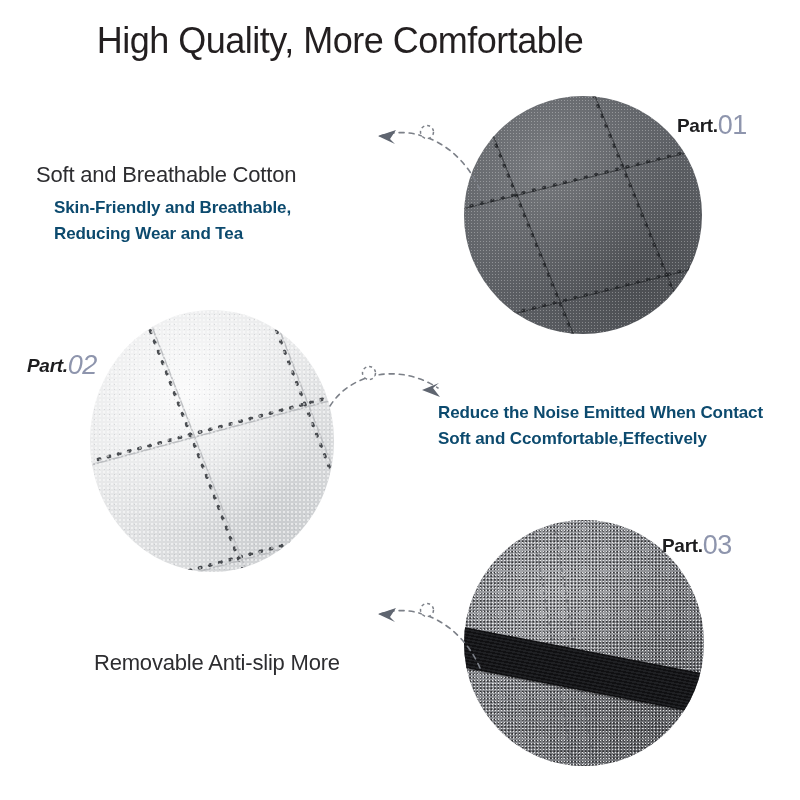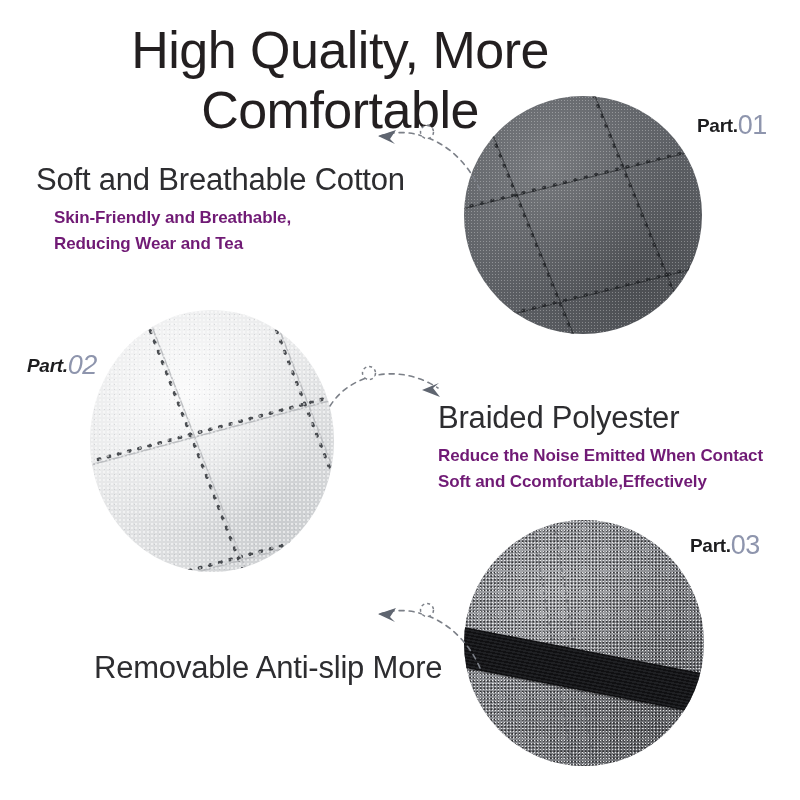--- a/index.html
+++ b/index.html
@@ -18,21 +18,21 @@
     overflow: hidden;
   }
 
   
   .page-title {
     position: absolute;
     top: 20px;
     left: 0;
     width: 680px;
     text-align: center;
-    font-size: 52px;
+    font-size: 36px;
     font-weight: 500;
     letter-spacing: -0.5px;
     color: #231f20;
     font-family: "Liberation Sans", sans-serif;
   }
 
   
   .swatch {
     position: absolute;
     border-radius: 50%;
@@ -138,41 +138,42 @@
     color: #1d1d1f;
     letter-spacing: -0.3px;
   }
   .part-label .part-num {
     font-size: 27px;
     font-weight: 400;
     color: #8e95ad;
     letter-spacing: -0.5px;
     vertical-align: -2px;
   }
-  #part-01 { left: 677px; top: 110px; margin-left: 20px; }
+  #part-01 { left: 677px; top: 110px; }
   #part-02 { left: 27px;  top: 350px; font-style: italic; }
-  #part-03 { left: 690px; top: 530px; }
+  #part-03 { left: 662px; top: 530px; }
 
   
   .feature-block {
     position: absolute;
     font-family: "Liberation Sans", sans-serif;
   }
   .feature-heading {
-    font-size: 31px;
+    font-size: 22px;
     font-weight: 400;
     color: #2d2d30;
     letter-spacing: -0.2px;
     margin-bottom: 7px;
     white-space: nowrap;
+    text-align: center;
   }
   .feature-line {
     font-size: 17px;
     font-weight: 600;
-    color: #701a75;
+    color: #0c4a6e;
     letter-spacing: -0.1px;
     line-height: 1.5;
     white-space: nowrap;
   }
   .feature-sub { padding-left: 18px; }
 
   #feature-1 { left: 36px;  top: 162px; }
   #feature-2 { left: 438px; top: 400px; }
   #feature-3 { left: 94px;  top: 650px; }
   #feature-3 .feature-sub { padding-left: 0; }
@@ -268,21 +269,20 @@
     <span class="part-word">Part.</span><span class="part-num">02</span>
   </div>
 
   <svg class="arrow-svg" id="arrow-2" viewBox="0 0 140 70">
     <path d="M 4 44 C 24 12, 72 0, 112 26" fill="none" stroke="#7c8088" stroke-width="1.6" stroke-dasharray="5 5" stroke-linecap="round"></path>
     <circle cx="43" cy="11" r="6.5" fill="#ffffff" stroke="#7c8088" stroke-width="1.5" stroke-dasharray="3 3"></circle>
     <path d="M 114 28 L 96 21 L 103 30 L 97 35 Z" fill="#5f6570" transform="rotate(180 105 28)"></path>
   </svg>
 
   <div class="feature-block" id="feature-2">
-    <div class="feature-heading">Braided Polyester</div>
     <div class="feature-line">Reduce the Noise Emitted When Contact</div>
     <div class="feature-line">Soft and Ccomfortable,Effectively</div>
   </div>
 
   <div class="swatch" id="swatch-tape">
     <div class="noise-heavy"></div>
     <svg class="quilt" viewBox="0 0 400 400" preserveAspectRatio="none">
       <g stroke="#4e5157" stroke-width="1.6" fill="none" opacity="0.5" stroke-dasharray="3 4">
         <line x1="130" y1="-40" x2="215" y2="460"></line>
         <line x1="150" y1="-40" x2="235" y2="460"></line>

